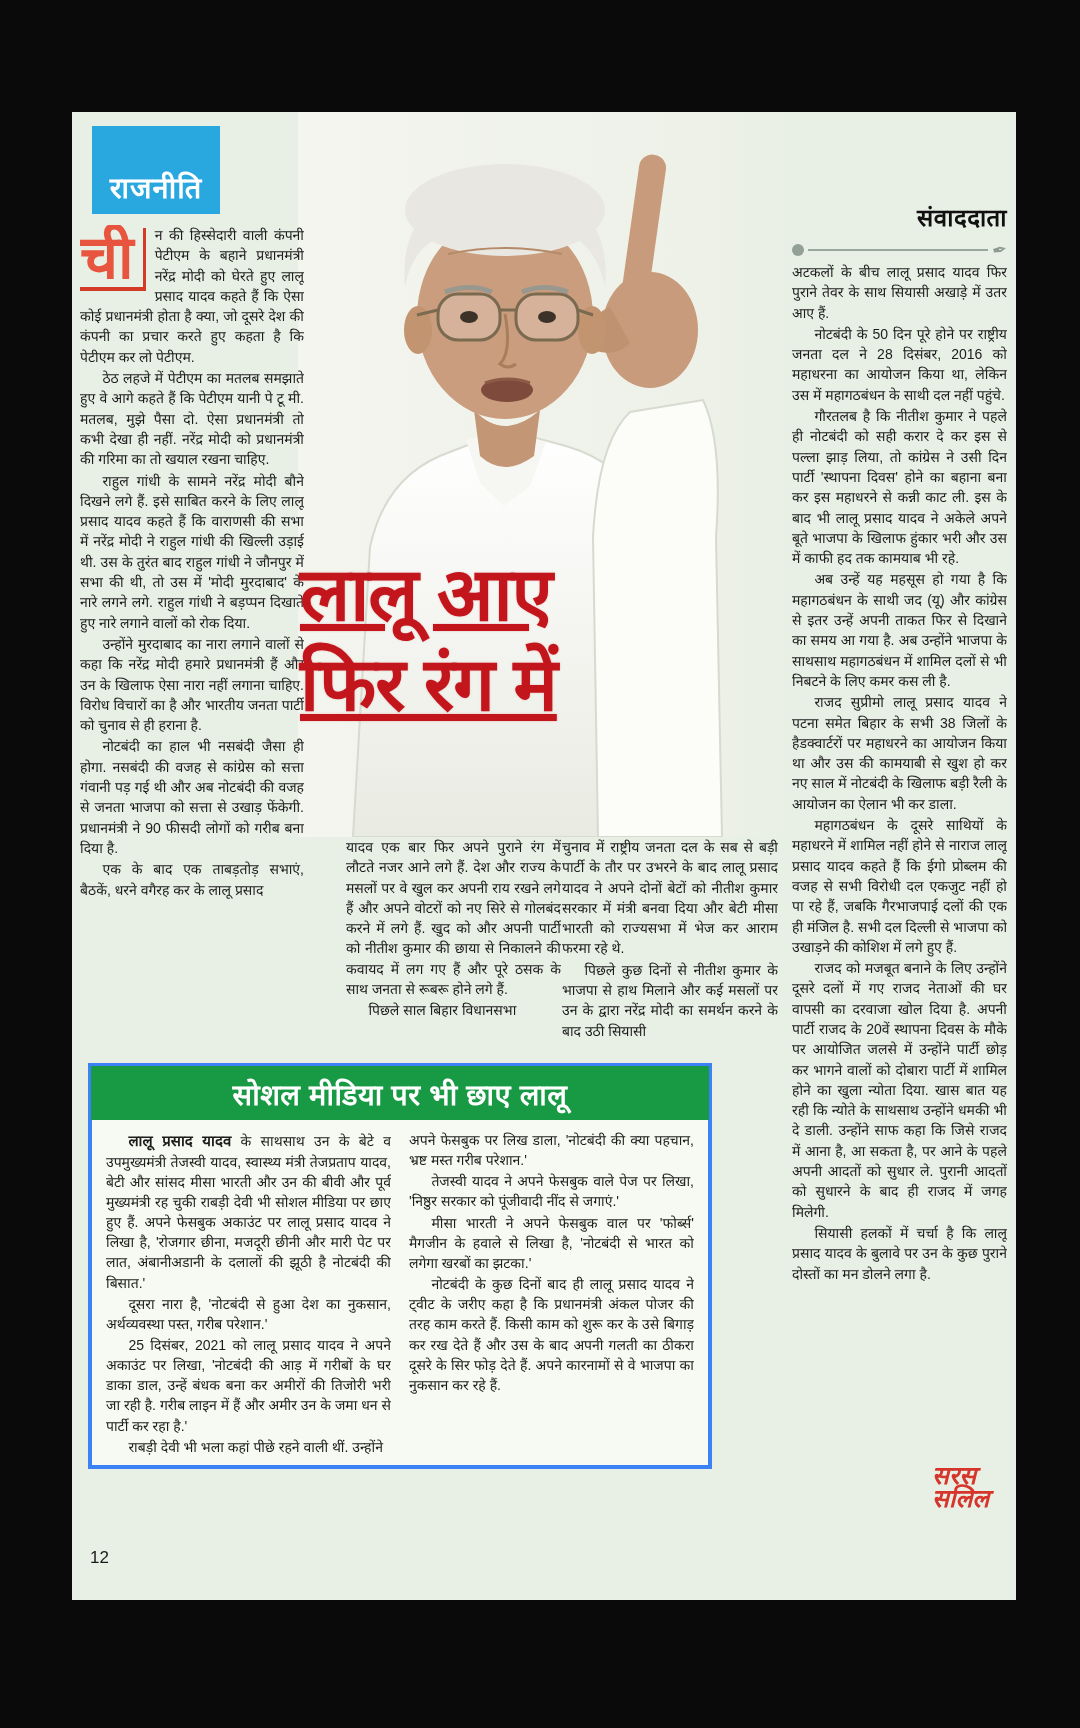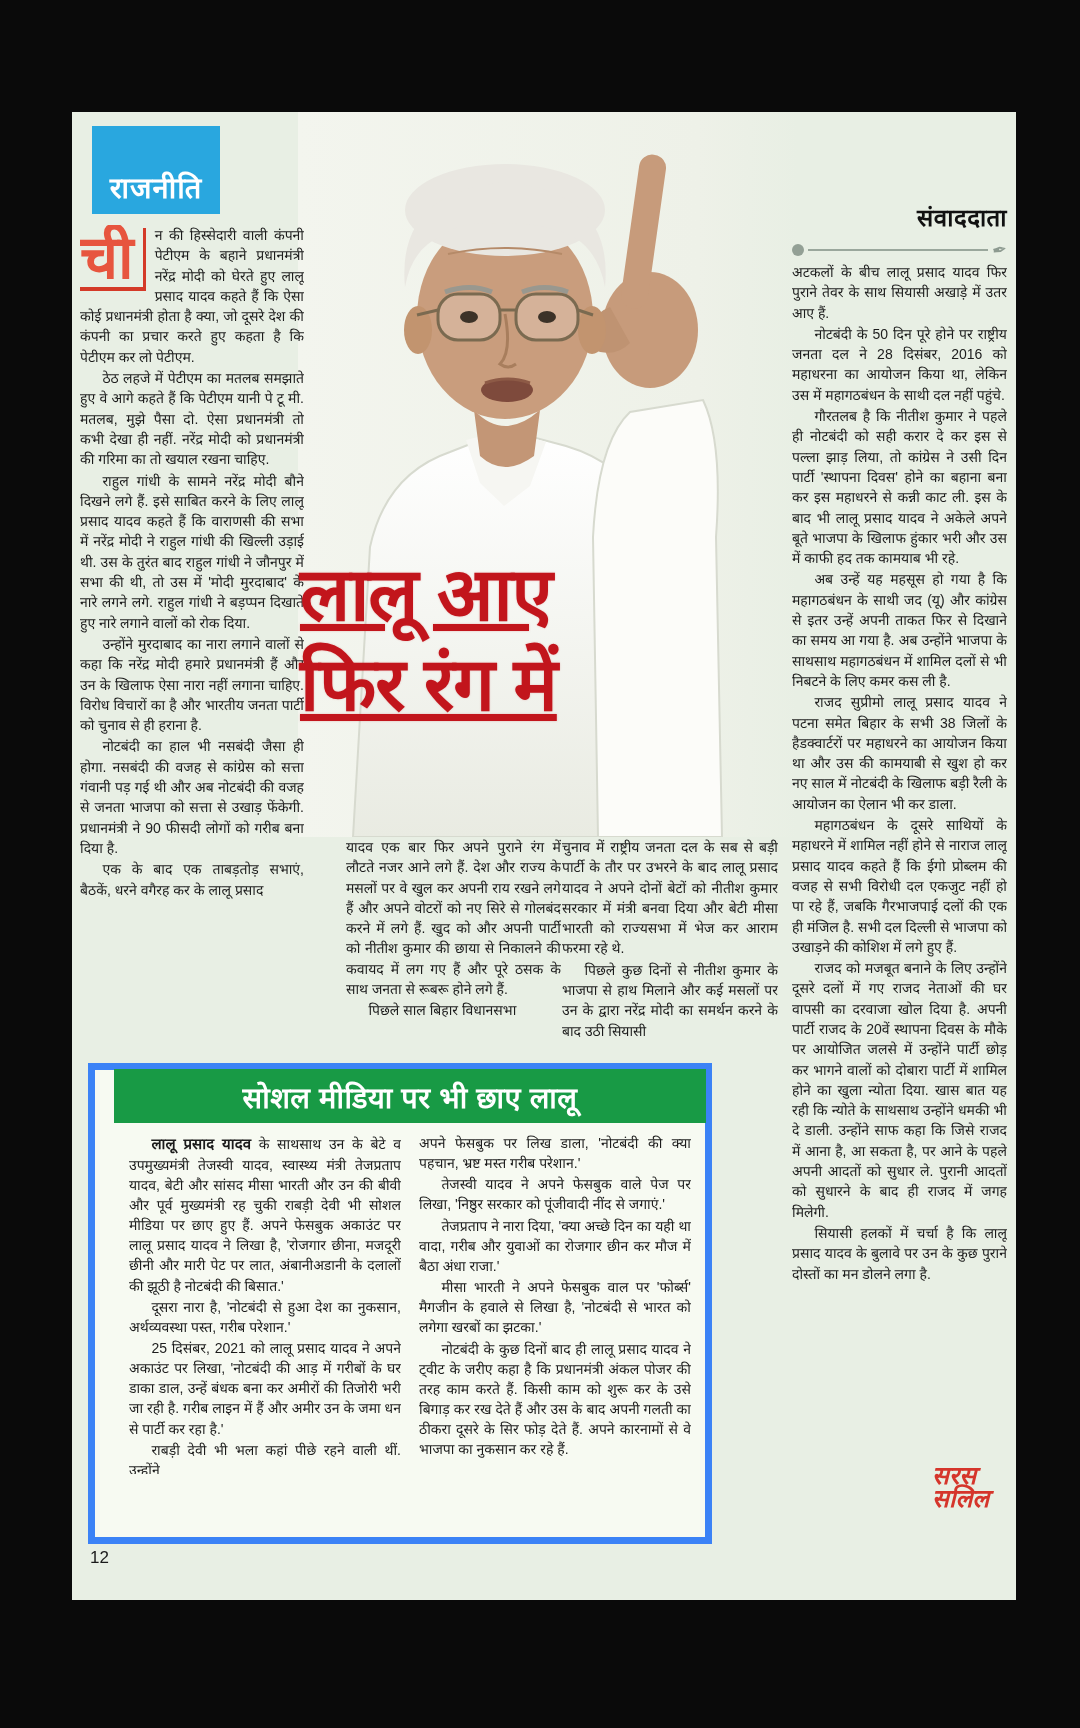--- a/index.html
+++ b/index.html
@@ -39,22 +39,22 @@
   
   .byline{position:absolute;left:720px;top:88px;width:215px;}
   .byline-label{display:block;text-align:right;font-size:24px;font-weight:bold;color:#111;
                 padding-left:28px;letter-spacing:.5px;}
   .byline-rule{display:flex;align-items:center;margin-top:8px;}
   .byline-dot{width:12px;height:12px;border-radius:50%;background:#93a095;flex:0 0 auto;}
   .byline-line{flex:1;height:2px;background:#9aa79c;margin:0 4px;}
   .byline-quill{color:#8d9a90;font-size:18px;line-height:1;transform:rotate(-12deg);}
 
   
-  .social{position:absolute;left:16px;top:951px;width:624px;height:481px;background:#f7faf2;
-          border:7px solid #3b82f6;box-sizing:border-box;padding-left:20px;}
+  .social{position:absolute;left:16px;top:951px;width:624px;height:406px;background:#f7faf2;
+          border:4px solid #3b82f6;box-sizing:border-box;}
   .social-head{height:54px;background:#189a45;display:flex;align-items:center;justify-content:center;
                margin:-1px -1px 0 -1px;}
   .social-head span{color:#fff;font-size:29px;font-weight:bold;letter-spacing:.5px;}
   .social-body{display:flex;gap:18px;padding:10px 14px;height:341px;overflow:hidden;}
   .social-col{flex:1;font-size:14px;line-height:1.44;color:#1c1c1c;text-align:justify;overflow:hidden;}
   .social-col p{margin:0 0 1px 0;}
   .social-col p.ind{text-indent:1.6em;}
   .social-col .lead{font-weight:bold;font-size:15px;}
 
   
@@ -177,21 +177,20 @@
       <div class="social-body">
         <div class="social-col">
           <p class="ind"><span class="lead">लालू प्रसाद यादव</span><span> के साथसाथ उन के बेटे व उपमुख्यमंत्री तेजस्वी यादव, स्वास्थ्य मंत्री तेजप्रताप यादव, बेटी और सांसद मीसा भारती और उन की बीवी और पूर्व मुख्यमंत्री रह चुकी राबड़ी देवी भी सोशल मीडिया पर छाए हुए हैं. अपने फेसबुक अकाउंट पर लालू प्रसाद यादव ने लिखा है, 'रोजगार छीना, मजदूरी छीनी और मारी पेट पर लात, अंबानीअडानी के दलालों की झूठी है नोटबंदी की बिसात.'</span></p>
           <p class="ind">दूसरा नारा है, 'नोटबंदी से हुआ देश का नुकसान, अर्थव्यवस्था पस्त, गरीब परेशान.'</p>
           <p class="ind">25 दिसंबर, 2021 को लालू प्रसाद यादव ने अपने अकाउंट पर लिखा, 'नोटबंदी की आड़ में गरीबों के घर डाका डाल, उन्हें बंधक बना कर अमीरों की तिजोरी भरी जा रही है. गरीब लाइन में हैं और अमीर उन के जमा धन से पार्टी कर रहा है.'</p>
           <p class="ind">राबड़ी देवी भी भला कहां पीछे रहने वाली थीं. उन्होंने</p>
         </div>
         <div class="social-col">
           <p>अपने फेसबुक पर लिख डाला, 'नोटबंदी की क्या पहचान, भ्रष्ट मस्त गरीब परेशान.'</p>
           <p class="ind">तेजस्वी यादव ने अपने फेसबुक वाले पेज पर लिखा, 'निष्ठुर सरकार को पूंजीवादी नींद से जगाएं.'</p>
-          <p class="ind">तेजप्रताप ने नारा दिया, 'क्या अच्छे दिन का यही था वादा, गरीब और युवाओं का रोजगार छीन कर मौज में बैठा अंधा राजा.'</p>
           <p class="ind">मीसा भारती ने अपने फेसबुक वाल पर 'फोर्ब्स' मैगजीन के हवाले से लिखा है, 'नोटबंदी से भारत को लगेगा खरबों का झटका.'</p>
           <p class="ind">नोटबंदी के कुछ दिनों बाद ही लालू प्रसाद यादव ने ट्वीट के जरीए कहा है कि प्रधानमंत्री अंकल पोजर की तरह काम करते हैं. किसी काम को शुरू कर के उसे बिगाड़ कर रख देते हैं और उस के बाद अपनी गलती का ठीकरा दूसरे के सिर फोड़ देते हैं. अपने कारनामों से वे भाजपा का नुकसान कर रहे हैं.</p>
         </div>
       </div>
     </div>
 
     <div class="pagenum">12</div>
     <div class="logo">
       <span class="l1">सरस</span>
       <span class="l2">सलिल</span>

